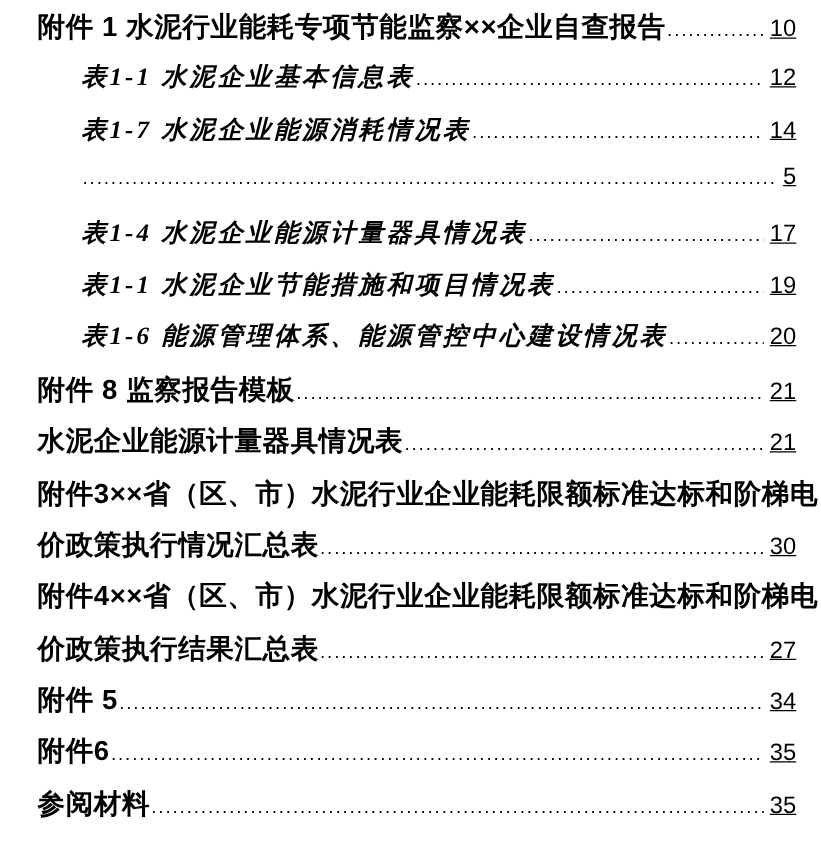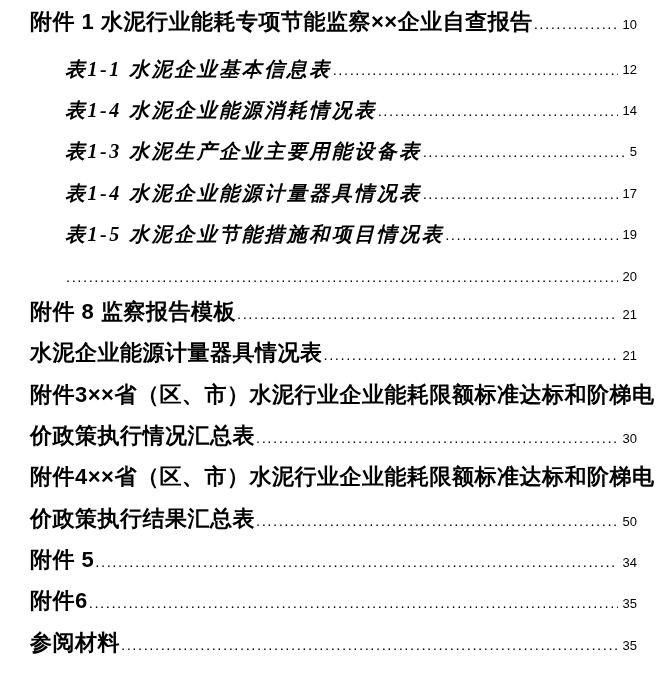--- a/index.html
+++ b/index.html
@@ -28,21 +28,20 @@
     white-space: nowrap;
   }
   .toc-row.level1 .toc-text {
     font-family: "Liberation Sans", sans-serif;
     font-weight: 700;
     font-size: 22px;
     letter-spacing: 0.5px;
   }
   .toc-row.level2 {
     padding-left: 35px;
-    align-items: center;
   }
   .toc-row.level2 .toc-text {
     font-family: "Liberation Serif", serif;
     font-style: italic;
     font-weight: 600;
     font-size: 20px;
     letter-spacing: 2.5px;
   }
   .leader {
     flex: 1;
@@ -50,61 +49,62 @@
     white-space: nowrap;
     font-size: 15px;
     font-weight: 400;
     letter-spacing: 1.5px;
     margin-left: 1px;
     margin-right: 5px;
     min-width: 0;
   }
   .pagenum {
     font-family: "Liberation Sans", sans-serif;
-    font-size: 13px;
+    font-size: 19px;
     font-weight: 500;
     flex: none;
+    text-decoration: underline;
   }
 </style>
 </head>
 <body>
 
 <div class="page">
   <div class="toc" id="toc-container">
       <div class="toc-row level1">
     <span class="toc-text">附件 1 水泥行业能耗专项节能监察××企业自查报告</span>
     <span class="leader">............................................................................................................................................................................................................................</span>
     <span class="pagenum">10</span>
   </div>
       <div class="toc-row level2">
     <span class="toc-text">表1-1 水泥企业基本信息表</span>
     <span class="leader">............................................................................................................................................................................................................................</span>
     <span class="pagenum">12</span>
   </div>
       <div class="toc-row level2">
-    <span class="toc-text">表1-4 水泥企业能源消耗情况表</span>
+    <span class="toc-text">表1-7 水泥企业能源消耗情况表</span>
     <span class="leader">............................................................................................................................................................................................................................</span>
     <span class="pagenum">14</span>
   </div>
       <div class="toc-row level2">
-    <span class="toc-text">表1-3 水泥生产企业主要用能设备表</span>
     <span class="leader">............................................................................................................................................................................................................................</span>
     <span class="pagenum">5</span>
   </div>
       <div class="toc-row level2">
     <span class="toc-text">表1-4 水泥企业能源计量器具情况表</span>
     <span class="leader">............................................................................................................................................................................................................................</span>
     <span class="pagenum">17</span>
   </div>
       <div class="toc-row level2">
-    <span class="toc-text">表1-5 水泥企业节能措施和项目情况表</span>
+    <span class="toc-text">表1-1 水泥企业节能措施和项目情况表</span>
     <span class="leader">............................................................................................................................................................................................................................</span>
     <span class="pagenum">19</span>
   </div>
       <div class="toc-row level2">
+    <span class="toc-text">表1-6 能源管理体系、能源管控中心建设情况表</span>
     <span class="leader">............................................................................................................................................................................................................................</span>
     <span class="pagenum">20</span>
   </div>
       <div class="toc-row level1">
     <span class="toc-text">附件 8 监察报告模板</span>
     <span class="leader">............................................................................................................................................................................................................................</span>
     <span class="pagenum">21</span>
   </div>
       <div class="toc-row level1">
     <span class="toc-text">水泥企业能源计量器具情况表</span>
@@ -120,21 +120,21 @@
     <span class="leader">............................................................................................................................................................................................................................</span>
     <span class="pagenum">30</span>
   </div>
       <div class="toc-row level1 wrap-first">
     <span class="toc-text">附件4××省（区、市）水泥行业企业能耗限额标准达标和阶梯电</span>
 
   </div>
       <div class="toc-row level1">
     <span class="toc-text">价政策执行结果汇总表</span>
     <span class="leader">............................................................................................................................................................................................................................</span>
-    <span class="pagenum">50</span>
+    <span class="pagenum">27</span>
   </div>
       <div class="toc-row level1">
     <span class="toc-text">附件 5</span>
     <span class="leader">............................................................................................................................................................................................................................</span>
     <span class="pagenum">34</span>
   </div>
       <div class="toc-row level1">
     <span class="toc-text">附件6</span>
     <span class="leader">............................................................................................................................................................................................................................</span>
     <span class="pagenum">35</span>

